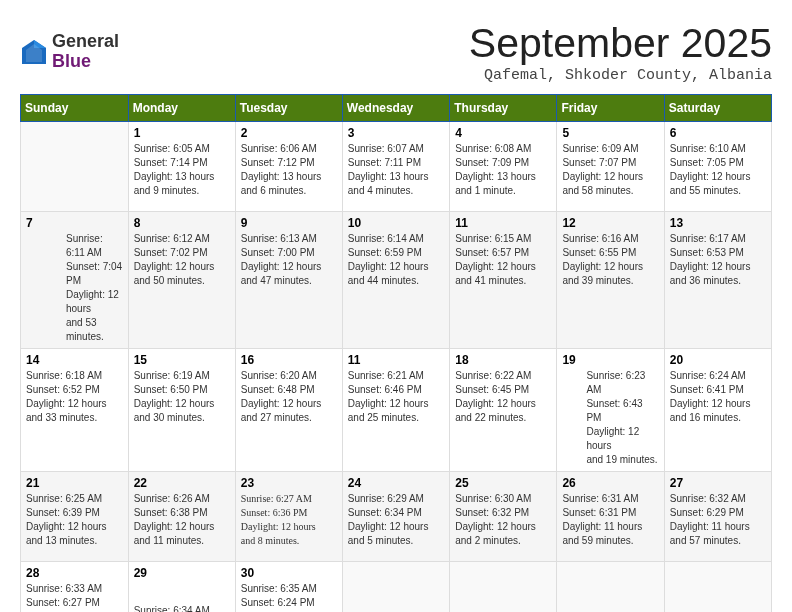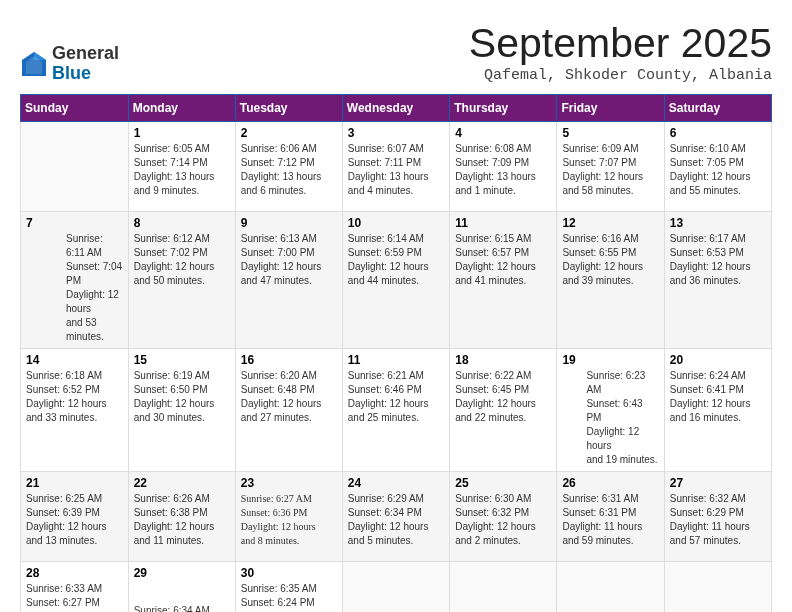--- a/index.html
+++ b/index.html
@@ -6,35 +6,35 @@
     body {
       font-family: Arial, sans-serif;
       background: #fff;
       width: 792px;
       min-height: 612px;
       padding: 20px;
     }
     .header {
       display: flex;
       justify-content: space-between;
-      align-items: flex-end;
+      align-items: center;
       margin-bottom: 10px;
     }
     .logo {
       display: flex;
       align-items: center;
       gap: 4px;
     }
     .logo-text {
       font-size: 18px;
       font-weight: bold;
       line-height: 1.1;
     }
     .logo-general { color: #333; }
-    .logo-blue { color: #0369a1; }
+    .logo-blue { color: #701a75; }
     .logo-icon {
       width: 28px;
       height: 28px;
     }
     .title-block {
       text-align: right;
     }
     .month-title {
       font-size: 41px;
       font-weight: normal;
@@ -44,21 +44,21 @@
       font-size: 15px;
       color: #444;
       font-family: Liberation Mono, monospace;
     }
     .calendar {
       width: 100%;
       border-collapse: collapse;
       font-size: 11px;
     }
     .calendar th {
-      background: #701a75;
+      background: #4d7c0f;
       color: #fff;
       padding: 6px 4px;
       text-align: left;
       font-weight: bold;
       font-size: 12px;
       border: 1px solid #1a5aaf;
     }
     .calendar td {
       border: 1px solid #ddd;
       vertical-align: top;

